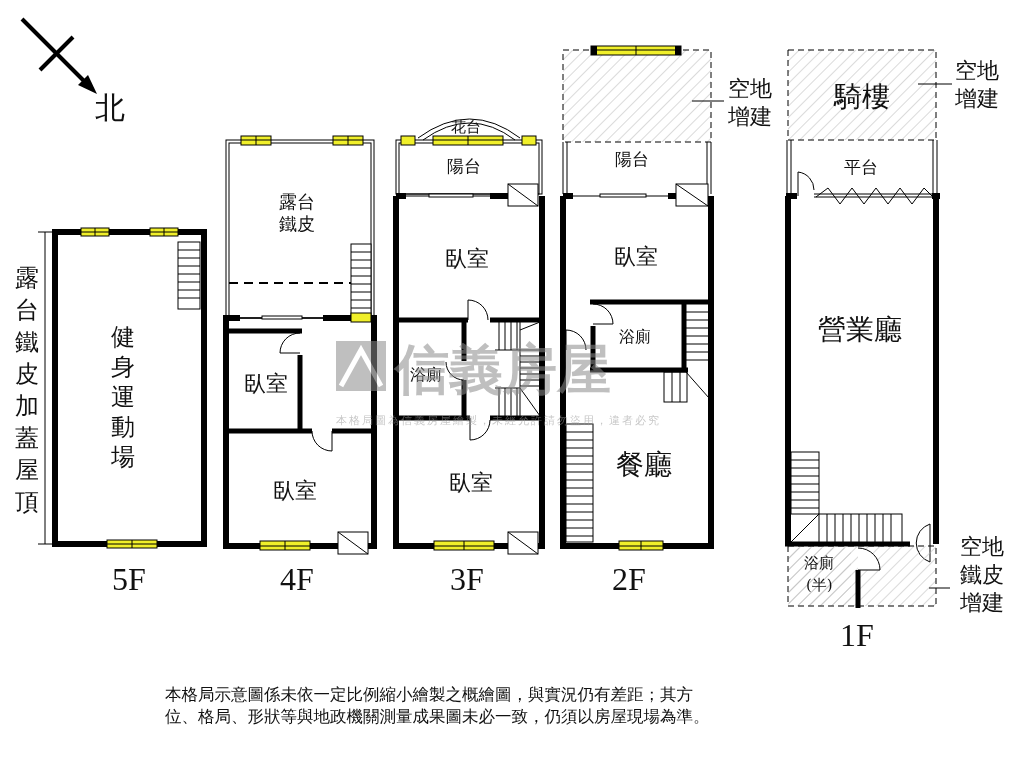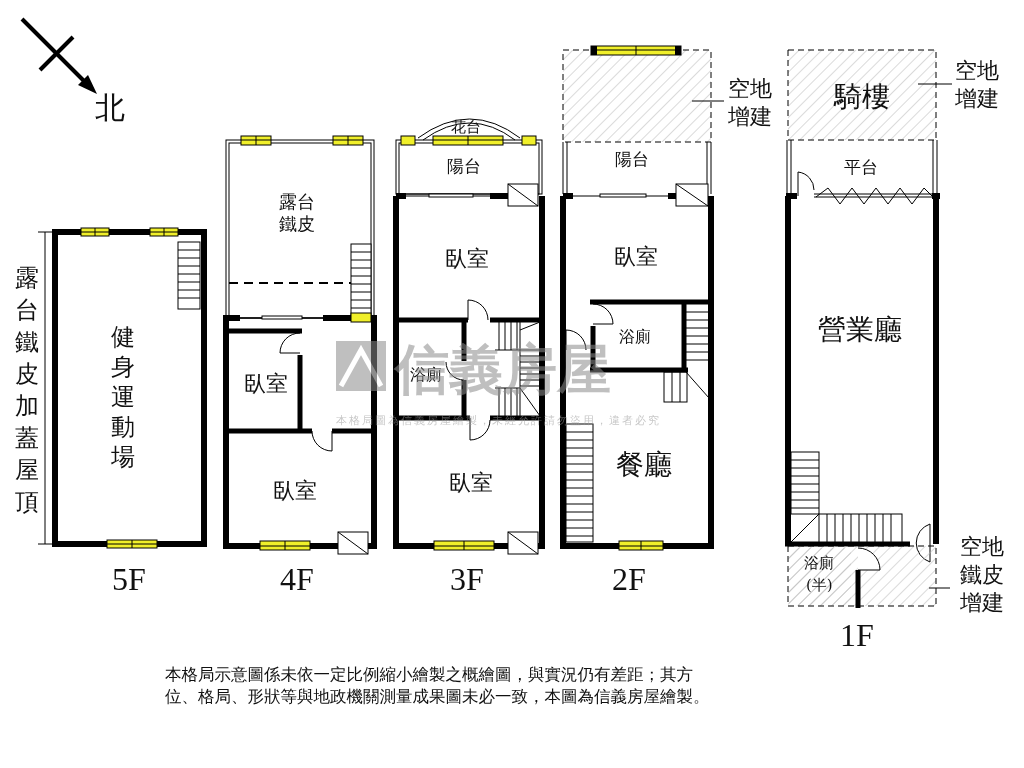--- a/index.html
+++ b/index.html
@@ -2,21 +2,21 @@
 <html><head>
 <meta charset="utf-8">
 <style>
   html, body { margin:0; padding:0; background:#ffffff; }
   body { width:1024px; height:768px; position:relative; overflow:hidden;
          font-family: "DejaVu Serif", "Liberation Serif", serif; }
   svg { position:absolute; left:0; top:0; }
   .lbl { font-family: "DejaVu Serif", "Liberation Serif", serif; fill:#111; }
   .floor { font-family: "Liberation Serif", "DejaVu Serif", serif; fill:#111; }
   .wm { font-family: "DejaVu Sans", "Liberation Sans", sans-serif; }
-  .note { position:absolute; left:165px; top:664px; width:700px;
+  .note { position:absolute; left:165px; top:684px; width:700px;
           font-family: "DejaVu Serif", "Liberation Serif", serif;
           font-size:16.5px; line-height:22px; color:#111; }
   .note div { white-space:nowrap; }
 </style>
 </head>
 <body>
 
 <svg width="1024" height="768" viewBox="0 0 1024 768">
   <defs>
     <pattern id="hatch" patternUnits="userSpaceOnUse" width="8" height="8" patternTransform="rotate(45)">
@@ -345,14 +345,14 @@
       <rect x="336" y="341" width="50" height="50" fill="#8c8c8c"></rect>
       <path d="M341,386 L361,350 L381,386" fill="none" stroke="#fff" stroke-width="5"></path>
     </g>
     <text class="wm" x="395" y="388" font-size="54" fill="#8c8c8c" font-weight="bold">信義房屋</text>
     <text class="wm" x="336" y="424" font-size="11" fill="#9a9a9a" letter-spacing="2">本格局圖為信義房屋繪製，未經允許請勿盜用，違者必究</text>
   </g>
 </svg>
 
 <div class="note">
   <div>本格局示意圖係未依一定比例縮小繪製之概繪圖，與實況仍有差距；其方</div>
-  <div>位、格局、形狀等與地政機關測量成果圖未必一致，本圖為信義房屋繪製。</div>
+  <div>位、格局、形狀等與地政機關測量成果圖未必一致，仍須以房屋現場為準。</div>
 </div>
 
 </body></html>

